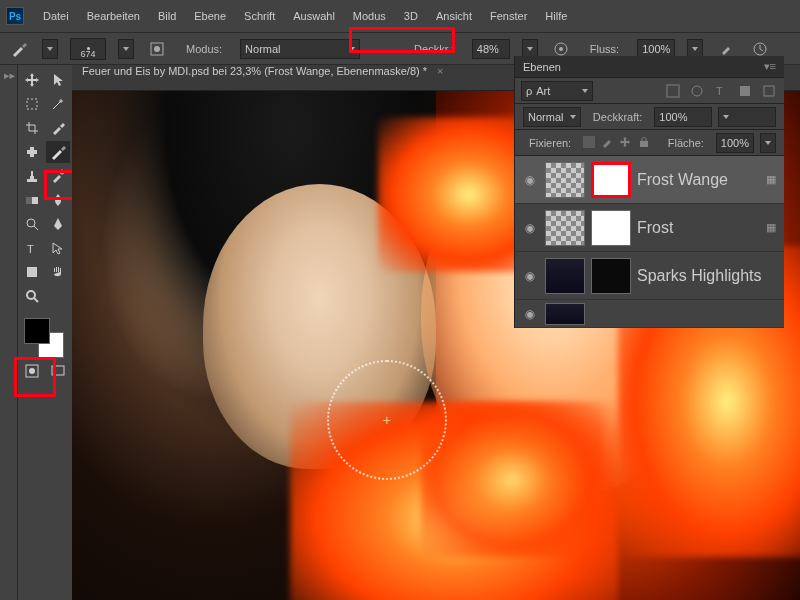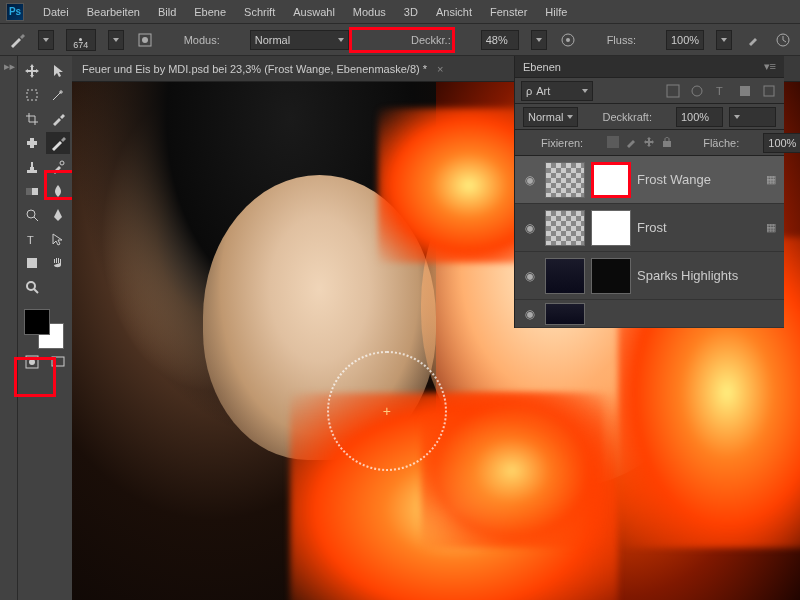--- a/index.html
+++ b/index.html
@@ -1,39 +1,39 @@
 <!DOCTYPE html>
 <html><head>
 <meta charset="utf-8">
 <style>
 *{margin:0;padding:0;box-sizing:border-box;font-family:Tahoma,Arial,sans-serif;font-size:11px;color:#ccc;user-select:none}
 body{background:#424242;width:800px;height:600px;overflow:hidden;position:relative}
-.menubar{height:24px;background:#424242;display:flex;align-items:center;padding-left:6px;border-bottom:1px solid #2a2a2a}
+.menubar{height:33px;background:#424242;display:flex;align-items:center;padding-left:6px;border-bottom:1px solid #2a2a2a}
 .ps-logo{width:18px;height:18px;background:linear-gradient(135deg,#001d3d,#003566);border:1px solid #555;margin-right:10px;display:flex;align-items:center;justify-content:center;color:#29abe2;font-weight:bold;font-size:10px}
 .menu-item{padding:0 9px;cursor:default}
 .optionbar{height:32px;background:#424242;display:flex;align-items:center;padding:0 8px;border-bottom:1px solid #2a2a2a;gap:12px}
 .tool-icon{width:22px;height:22px;display:flex;align-items:center;justify-content:center}
 .dropdown{background:#333;border:1px solid #222;height:20px;display:flex;align-items:center;padding:8px 4px;gap:4px}
 .dropdown .val{min-width:28px}
 .dropdown .caret{width:0;height:0;border-left:3px solid transparent;border-right:3px solid transparent;border-top:4px solid #aaa}
-.label{color:#bbb;margin:0 18px}
+.label{color:#bbb;margin:0 6px}
 .brush-prev{width:36px;height:22px;background:#333;border:1px solid #222;display:flex;align-items:center;justify-content:center;position:relative}
 .brush-dot{width:3px;height:3px;background:#ccc;border-radius:50%}
 .red-box{border:3px solid #ff0016;position:absolute}
 .main{display:flex;height:544px}
 .gutter{width:18px;background:#424242;border-right:1px solid #2a2a2a}
 .toolbox{width:54px;background:#424242;padding:4px 2px;display:flex;flex-wrap:wrap;gap:2px;align-content:flex-start;position:relative}
 .tool{width:24px;height:22px;display:flex;align-items:center;justify-content:center;cursor:pointer}
 .tool.sel{background:#2a2a2a}
 .color-sw{position:relative;width:44px;height:40px;margin:6px 0 0 4px}
 .sw{position:absolute;width:26px;height:26px;border:1px solid #666}
 .sw.fg{background:#000;top:0;left:0;z-index:2}
 .sw.bg{background:#fff;bottom:0;right:4px}
 .doc-area{flex:1;display:flex;flex-direction:column;min-width:0}
-.doc-tab{height:26px;background:#3a3a3a;display:flex;align-items:center;padding:0 10px;border-bottom:1px solid #222}
+.doc-tab{height:26px;background:#3a3a3a;display:flex;padding:0 10px;border-bottom:1px solid #222}
 .canvas{flex:1;position:relative;background:#000;overflow:hidden}
 .canvas-img{position:absolute;inset:0}
 .img-left{position:absolute;left:0;top:0;bottom:0;width:55%;background:radial-gradient(ellipse at 35% 30%,#e0c5a8 0%,#b88860 15%,#4a3020 30%,#1a0e08 55%,#0a0504 100%)}
 .hair{position:absolute;left:0;top:0;width:60%;height:70%;background:radial-gradient(ellipse at 50% 10%,#1a1a1a 0%,#0a0a0a 40%,transparent 70%)}
 .face-left{position:absolute;left:18%;top:18%;width:32%;height:55%;background:radial-gradient(ellipse at 50% 40%,#f0d5b8 0%,#e0c0a0 30%,#c09870 60%,transparent 100%);border-radius:50% 50% 45% 45%}
 .img-right{position:absolute;right:0;top:0;bottom:0;width:50%;background:radial-gradient(ellipse at 50% 45%,#fff0d0 0%,#ffb060 12%,#ff7020 25%,#e04000 45%,#801800 70%,#200400 100%)}
 .face-right{position:absolute;right:12%;top:8%;width:40%;height:70%;background:radial-gradient(ellipse at 45% 40%,#ffe8c8 0%,#ffd0a0 20%,#ffb070 40%,transparent 80%);border-radius:50% 45% 48% 48%}
 .fire{position:absolute;background:radial-gradient(ellipse,#fff080 0%,#ff8020 30%,#ff4000 60%,transparent 100%);filter:blur(3px)}
 .brush-cursor{position:absolute;left:35%;bottom:25%;width:120px;height:120px;border-radius:50%;pointer-events:none}
 .brush-cursor::before{content:"";position:absolute;inset:0;border-radius:50%;border:2px dotted rgba(255,255,255,0.7)}
@@ -46,21 +46,21 @@
 .panel-row{height:26px;display:flex;align-items:center;padding:0 8px;gap:6px;border-bottom:1px solid #222}
 .panel-row .dropdown{flex:1}
 .layer{height:48px;display:flex;align-items:center;padding:0 6px;gap:6px;border-bottom:1px solid #333}
 .layer.sel{background:#585858}
 .eye{width:18px;height:18px;display:flex;align-items:center;justify-content:center;color:#aaa;font-size:12px}
 .thumb{width:40px;height:36px;border:1px solid #666;background:#888}
 .thumb.checker{background:repeating-conic-gradient(#888 0 25%,#ccc 0 50%) 0 0/10px 10px}
 .thumb.mask{background:#fff;position:relative}
 .thumb.dark{background:#0a0a0a}
 .thumb.sparks{background:linear-gradient(#1a1a2a,#0a0a1a)}
-.layer-name{flex:1;font-size:13px}
+.layer-name{flex:1;font-size:16px}
 .link-ic{width:12px;opacity:0.6}
 .red-mask-box{border:3px solid #ff0016}
 svg{display:block}
 </style>
 </head>
 <body>
 
 <div class="menubar">
   <div class="ps-logo">Ps</div>
   <div class="menu-item">Datei</div>

